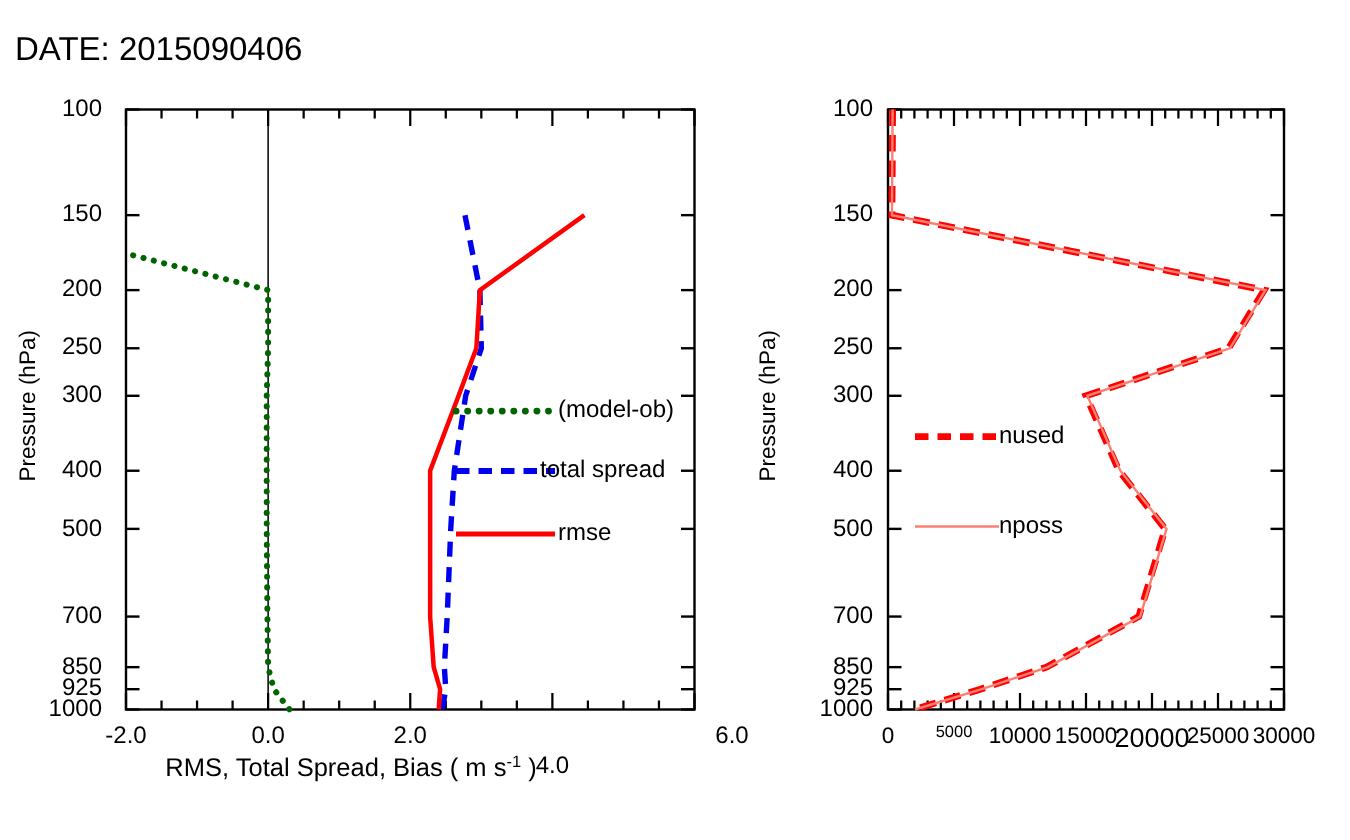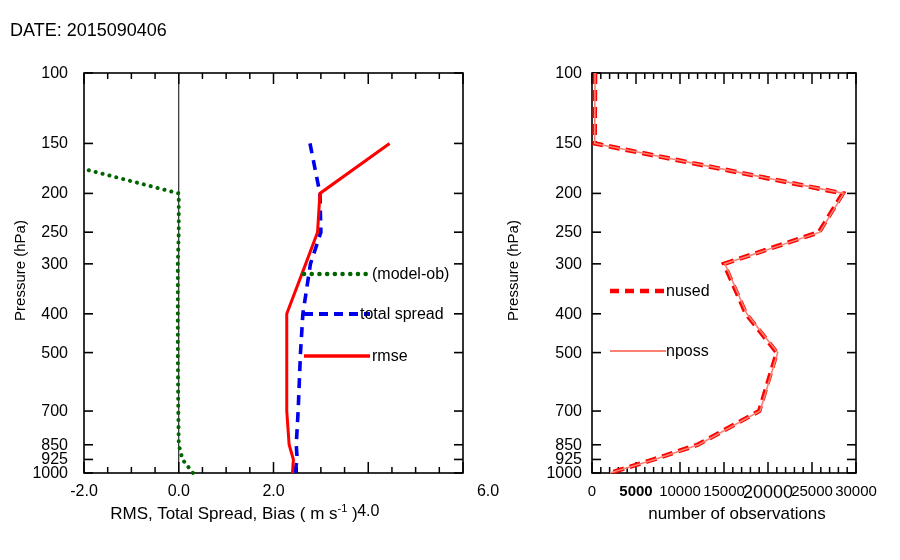--- a/index.html
+++ b/index.html
@@ -17,21 +17,21 @@
   }
   #root {
     position: absolute;
     left: 0; top: 0;
     width: 900px; height: 560px;
   }
   .date-label {
     position: absolute;
     left: 10px;
     top: 20px;
-    font-size: 18px;
+    font-size: 22px;
     white-space: nowrap;
     text-align: right;
   }
   .main-title {
     position: absolute;
     left: 335px;
     top: 17px;
     font-size: 23px;
     white-space: nowrap;
   }
@@ -277,29 +277,28 @@
       <div class="tick-label y" style="left: 520px; width: 62px; top: 193.412px;">200</div>
       <div class="tick-label y" style="left: 520px; width: 62px; top: 232.176px;">250</div>
       <div class="tick-label y" style="left: 520px; width: 62px; top: 263.849px;">300</div>
       <div class="tick-label y" style="left: 520px; width: 62px; top: 313.824px;">400</div>
       <div class="tick-label y" style="left: 520px; width: 62px; top: 352.588px;">500</div>
       <div class="tick-label y" style="left: 520px; width: 62px; top: 411.039px;">700</div>
       <div class="tick-label y" style="left: 520px; width: 62px; top: 444.768px;">850</div>
       <div class="tick-label y" style="left: 520px; width: 62px; top: 459.457px;">925</div>
       <div class="tick-label y" style="left: 520px; width: 62px; top: 473px;">1000</div>
       <div class="tick-label x" style="left: 592px; top: 482px; font-size: 15px;">0</div>
-      <div class="tick-label x" style="left: 636px; top: 482px; font-size: 15px; font-weight: bold;">5000</div>
+      <div class="tick-label x" style="left: 636px; top: 482px; font-size: 11px;">5000</div>
       <div class="tick-label x" style="left: 680px; top: 482px; font-size: 15px;">10000</div>
       <div class="tick-label x" style="left: 724px; top: 482px; font-size: 15px;">15000</div>
       <div class="tick-label x" style="left: 768px; top: 482px; font-size: 18px;">20000</div>
       <div class="tick-label x" style="left: 812px; top: 482px; font-size: 15px;">25000</div>
       <div class="tick-label x" style="left: 856px; top: 482px; font-size: 15px;">30000</div>
     </div>
   <div class="axis-title-y" style="left:452px; top:262px; width:120px; text-align:center;">Pressure (hPa)</div>
-  <div class="axis-title-x" style="left:592px; top:504px; width:290px;">number of observations</div>
   <div id="right-legend">
       <svg width="60" height="14" style="position: absolute; left: 608px; top: 284px;">
         <line x1="2" y1="7" x2="58" y2="7" stroke="#ff0000" stroke-width="4.5" stroke-dasharray="9,6"></line>
       </svg>
       <div class="legend-label" style="left: 666px; top: 291px;">nused</div>
       <svg width="60" height="14" style="position: absolute; left: 608px; top: 344px;">
         <line x1="2" y1="7" x2="58" y2="7" stroke="#fa8072" stroke-width="1.8"></line>
       </svg>
       <div class="legend-label" style="left: 666px; top: 351px;">nposs</div>
     </div>

